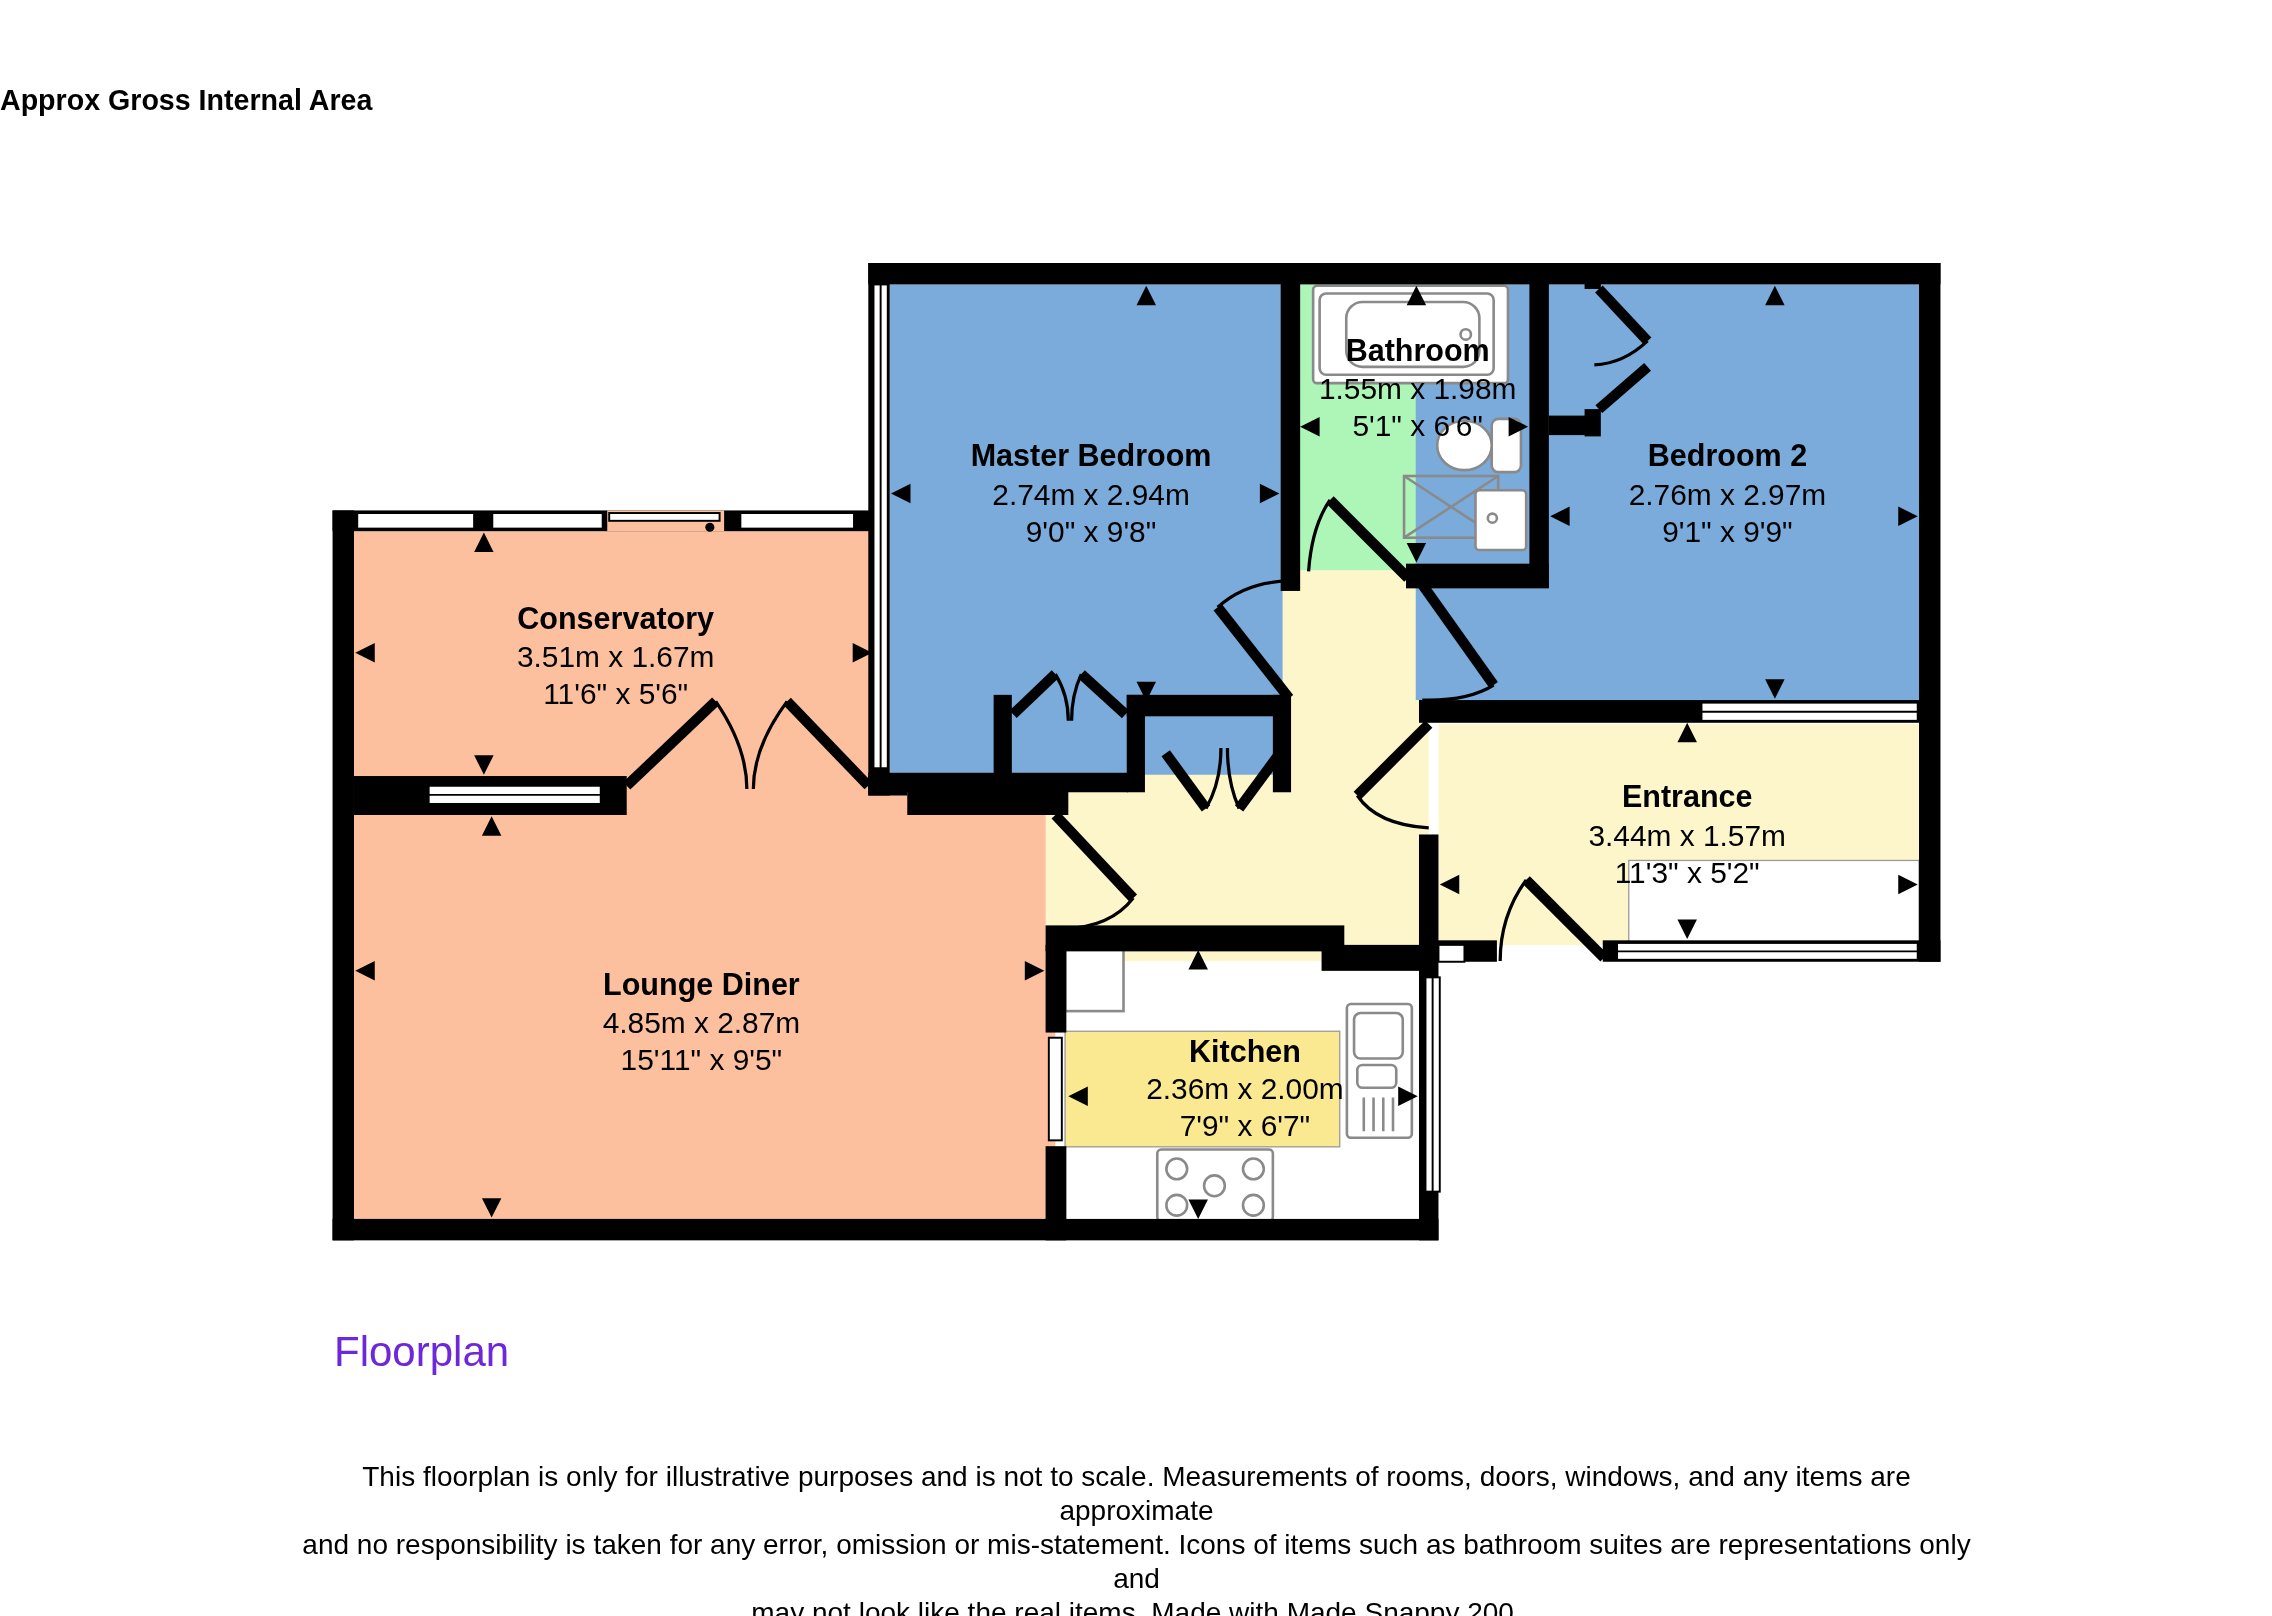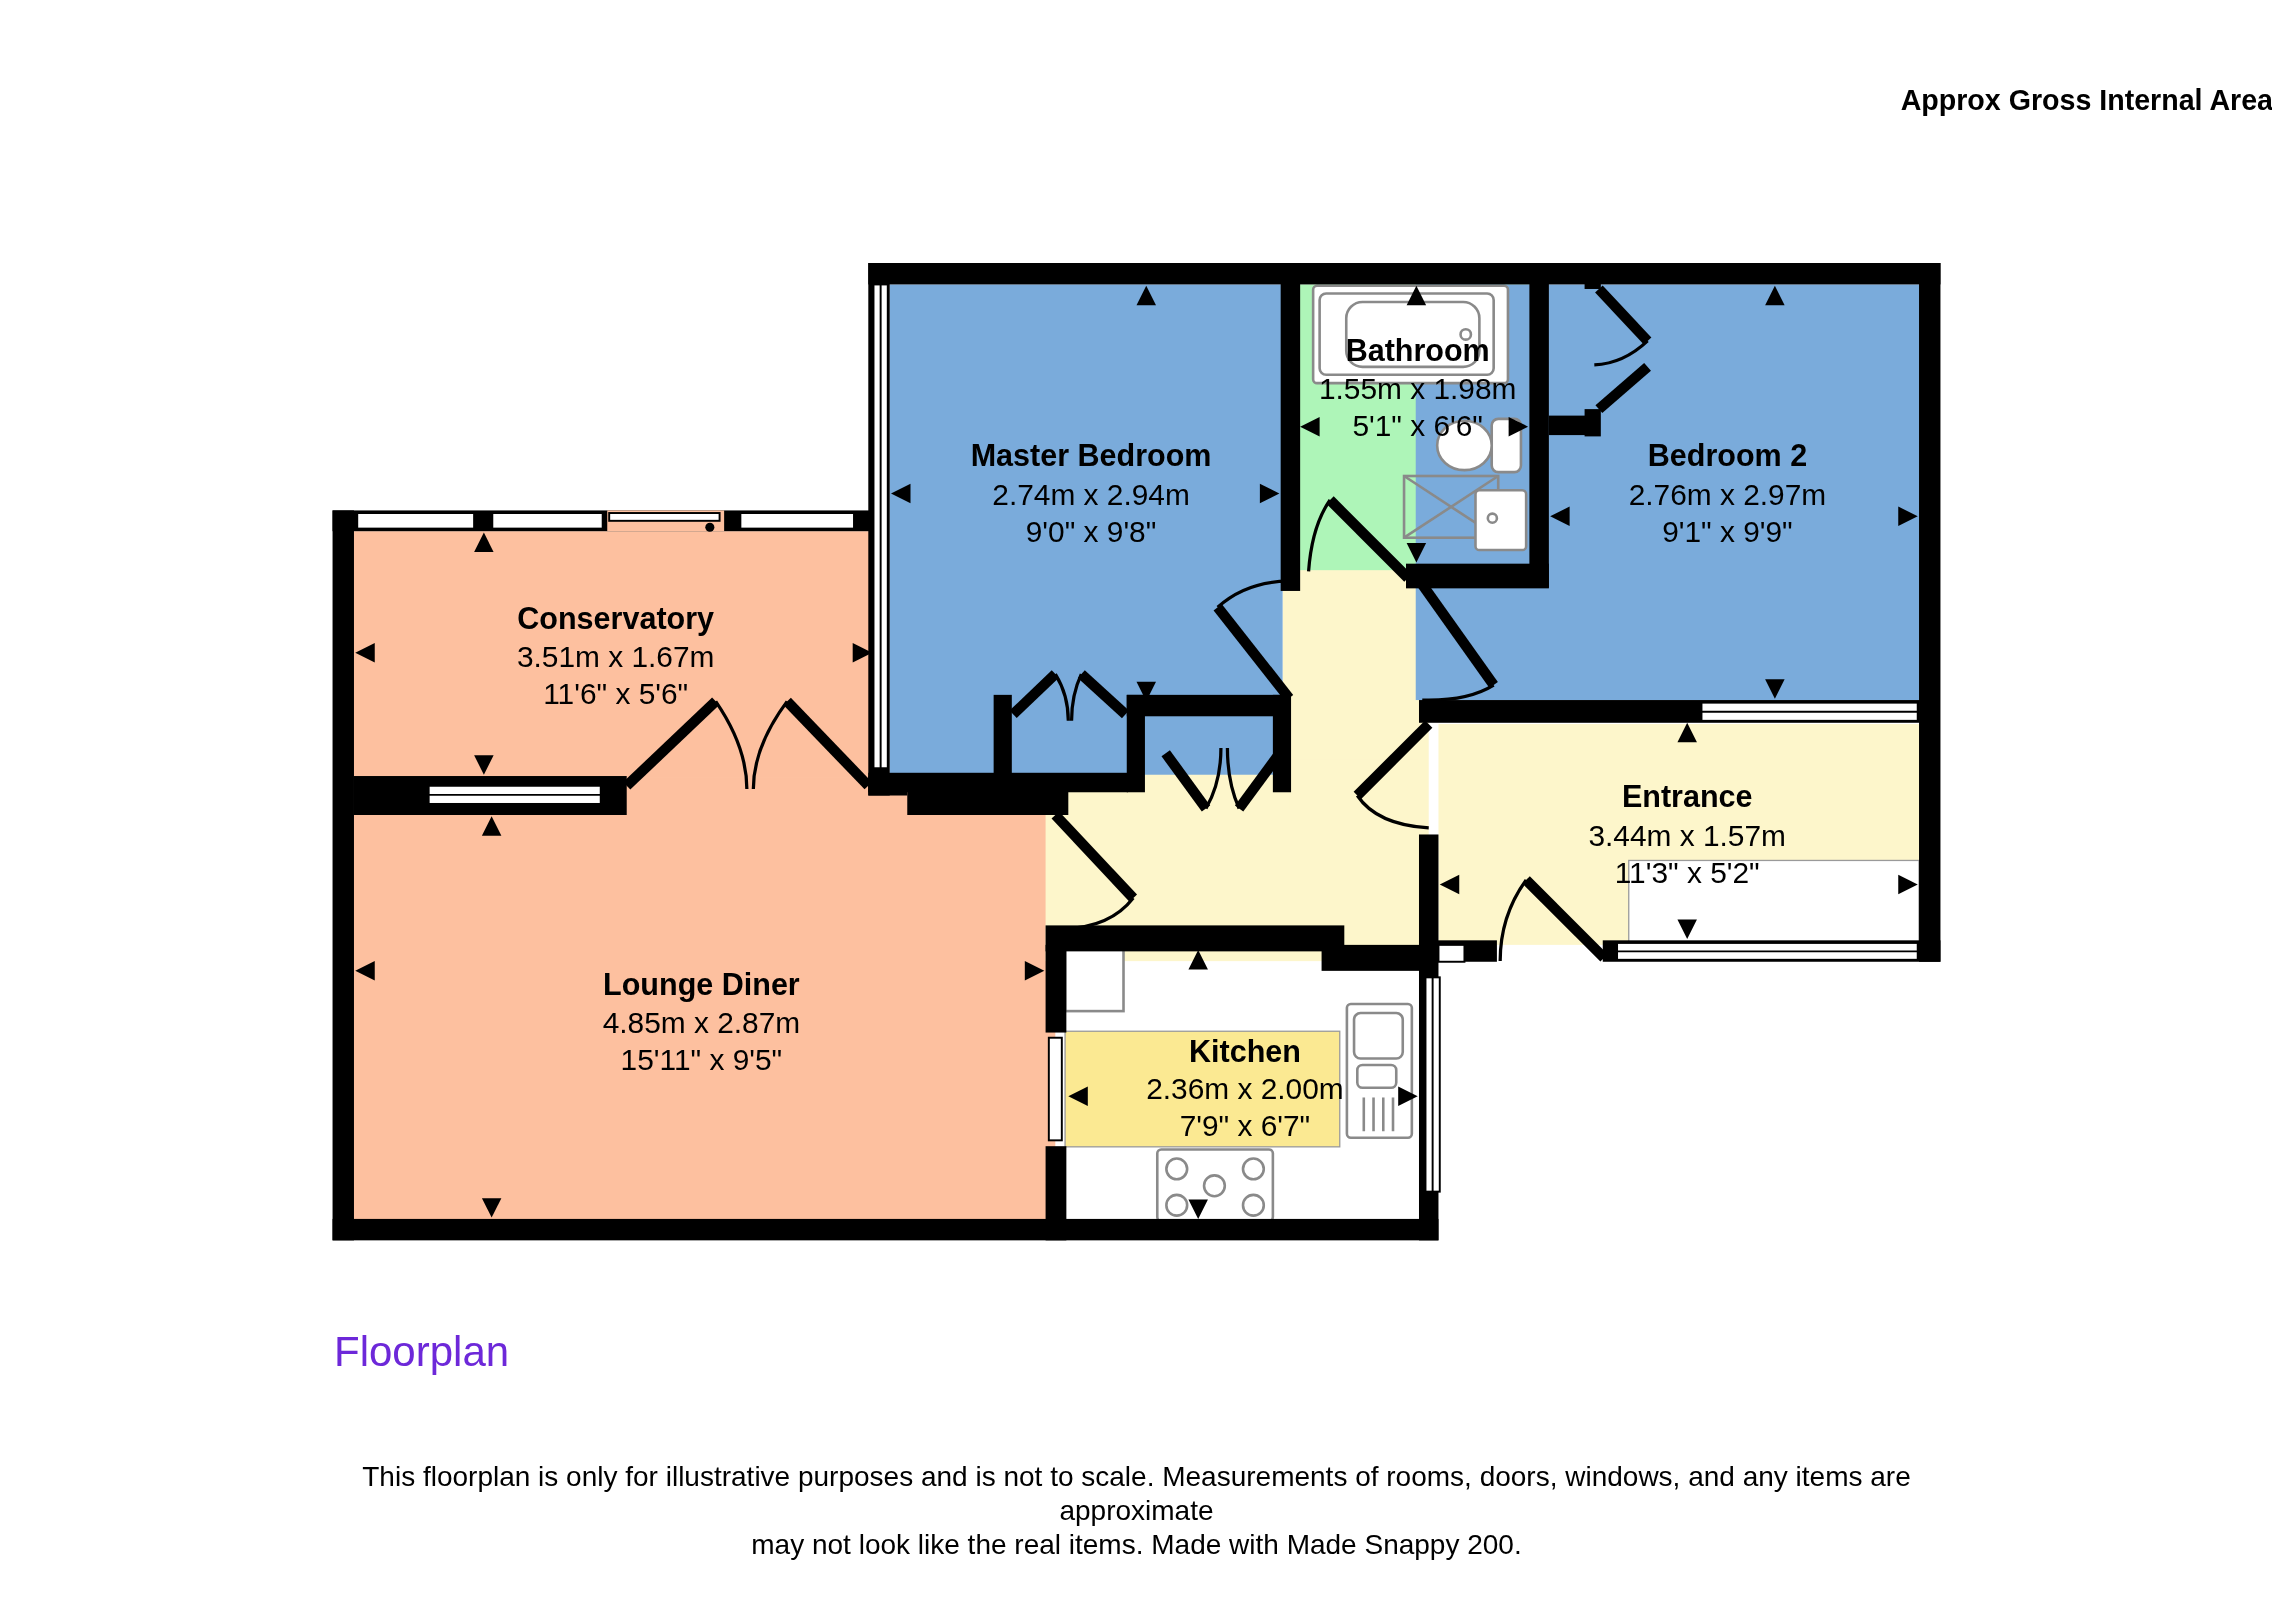--- a/index.html
+++ b/index.html
@@ -1,17 +1,17 @@
 <!DOCTYPE html>
 <html style="font-size:10.4px"><head>
 <meta charset="utf-8">
 <style>
   html, body { margin:0; padding:0; background:#ffffff; }
   body { width:2273px; height:1617px; position:relative; overflow:hidden; font-family:"Liberation Sans", sans-serif; }
-  .header { position:absolute; left:0; top:83px; width:2273px; text-align:right; font-weight:bold; font-size:28.6px; line-height:35px; color:#000; }
+  .header { position:absolute; left:0; top:83px; width:2273px; text-align:left; font-weight:bold; font-size:28.6px; line-height:35px; color:#000; }
   .plan-label { position:absolute; left:334px; top:1328px; font-size:42px; color:#6d28d9; }
   .disclaimer { position:absolute; left:286px; top:1460px; width:1701px; text-align:center; font-size:28px; line-height:34px; color:#000; }
   svg.plan { position:absolute; left:0; top:0; }
   .rname { font-family:"Liberation Sans", sans-serif; font-weight:bold; font-size:47px; text-anchor:middle; fill:#000; }
   .rdim { font-family:"Liberation Sans", sans-serif; font-size:46px; text-anchor:middle; fill:#000; }
   .fixture { fill:#ffffff; stroke:#8a8a8a; stroke-width:4; }
   .fixture-line { fill:none; stroke:#8a8a8a; stroke-width:4; }
   .door { stroke:#000; stroke-width:16; fill:none; }
   .arc { stroke:#000; stroke-width:5; fill:none; }
   .win { fill:#ffffff; stroke:#000; stroke-width:3; }
@@ -280,15 +280,16 @@
       <text class="rdim" x="1917" y="1693">2.36m x 2.00m</text>
       <text class="rdim" x="1917" y="1750">7'9" x 6'7"</text>
     </g>
   </g>
 </svg>
 
 <div class="plan-label">Floorplan</div>
 
 <div class="disclaimer">
   <div>This floorplan is only for illustrative purposes and is not to scale. Measurements of rooms, doors, windows, and any items are approximate</div>
+  <div>and no responsibility is taken for any error, omission or mis-statement. Icons of items such as bathroom suites are representations only and</div>
   <div>may not look like the real items. Made with Made Snappy 200.</div>
 </div>
 
 
 </body></html>

